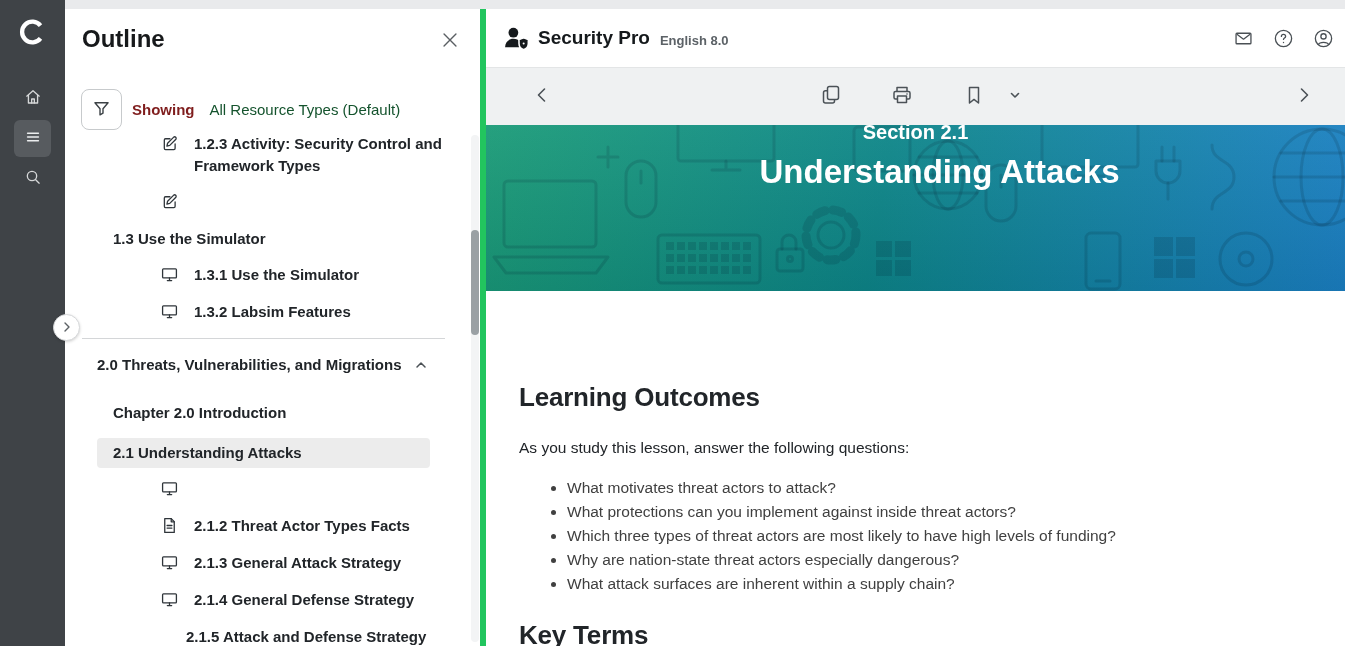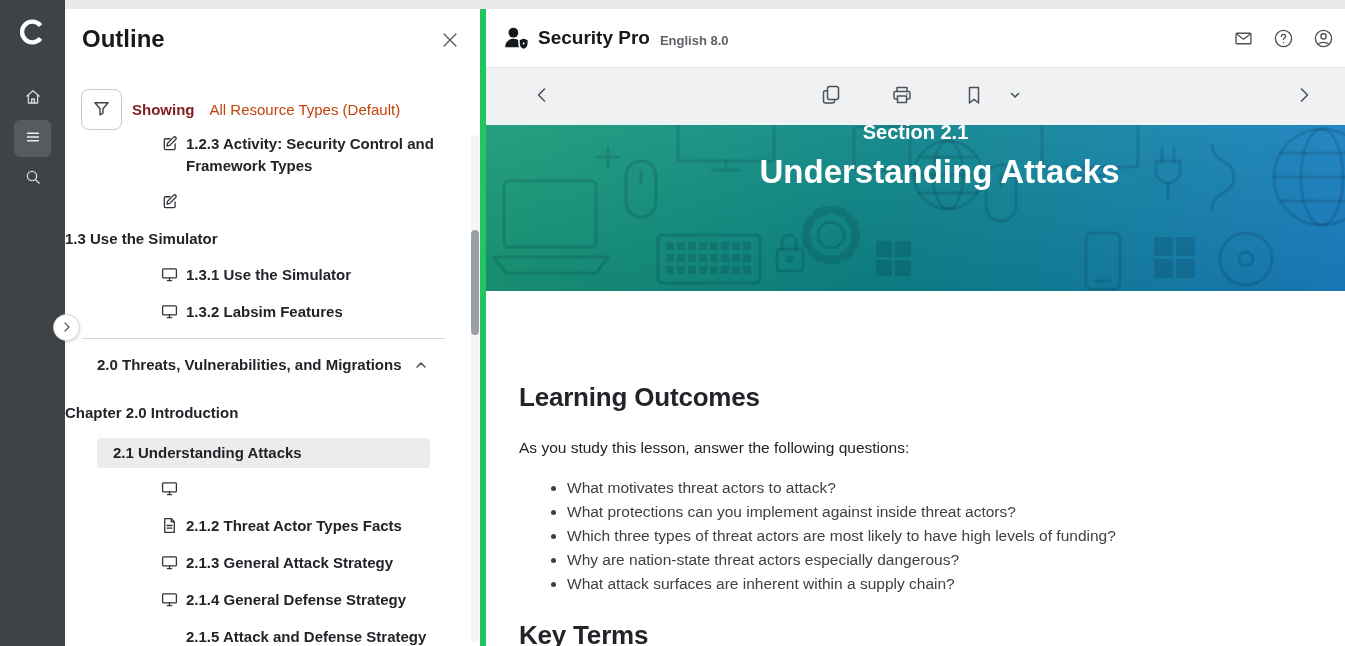--- a/index.html
+++ b/index.html
@@ -24,28 +24,28 @@
     border-right:6px solid #22c55e; z-index:10; }
   .outline-title { position:absolute; left:17px; top:25px; font-size:24px; font-weight:700; color:#17191b; }
   .outline-close { position:absolute; left:373px; top:29px; width:24px; height:24px; background:none; border:none;
     color:#5a5f63; cursor:pointer; padding:0; }
   .outline-close svg { width:22px; height:22px; }
   .filter-row { position:absolute; left:16px; top:89px; display:flex; align-items:center; }
   .filter-btn { width:41px; height:41px; border:1.5px solid #c7cacc; border-radius:8px; background:#fff;
     display:flex; align-items:center; justify-content:center; color:#3c4246; cursor:pointer; }
   .filter-btn svg { width:21px; height:21px; }
   .showing-label { margin-left:10px; font-size:15px; font-weight:700; color:#7f1d1d; }
-  .filter-value { margin-left:15px; font-size:15px; color:#c2410c; }
+  .filter-value { margin-left:15px; font-size:15px; color:#14532d; }
 
   .tree { position:absolute; left:0; right:10px; top:133px; bottom:0; overflow:hidden; }
   .tree-row { display:flex; align-items:flex-start; margin-bottom:15px; min-height:22px; cursor:pointer; position:relative; }
   .tree-label { font-size:15px; font-weight:600; color:#212529; line-height:21.5px; }
   .tree-row.lvl0 { padding-left:32px; }
-  .tree-row.lvl1 { margin-bottom:14px; }
-  .tree-row.lvl2 { padding-left:95px; }
+  .tree-row.lvl1 { padding-left:48px; margin-bottom:14px; }
+  .tree-row.lvl2 { padding-left:95px;gap:8px; }
   .tree-row.lvl2.noicon { padding-left:121px; }
   .tree-row.header { padding-left:32px; margin-bottom:26px; }
   .tree-row.header .tree-label { font-weight:700; }
   .tree-row.selected { margin:0 40px 10px 32px; padding:4px 0 4px 16px; background:#ececec; border-radius:4px;
     align-items:center; }
   .tree-icon { flex:0 0 auto; width:20px; height:20px; margin:1px 6px 0 0; color:#2f353a; }
   .tree-icon svg { width:19px; height:19px; }
   .tree-chevron { position:absolute; right:40px; top:2px; width:18px; height:18px; color:#4b5156; }
   .tree-chevron svg { width:18px; height:18px; }
   .tree-divider { border-top:1px solid #d4d6d8; margin:14px 25px 15px 17px; }

